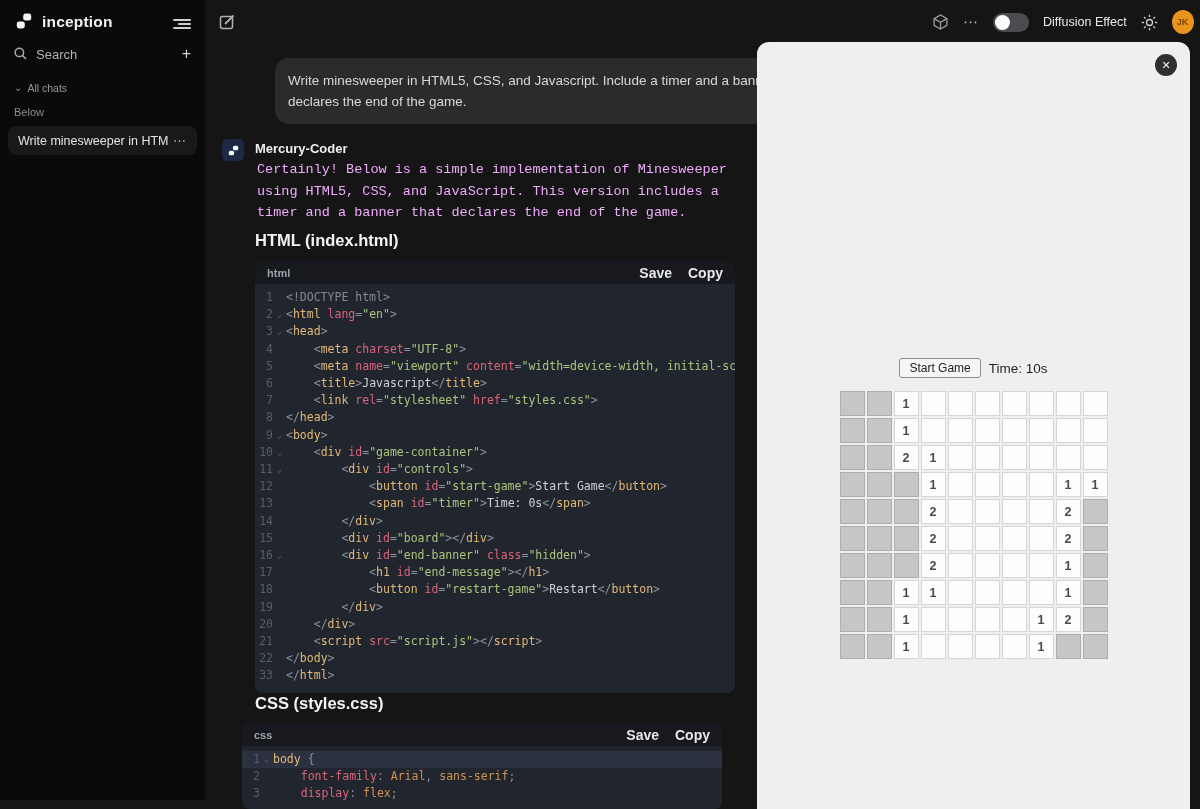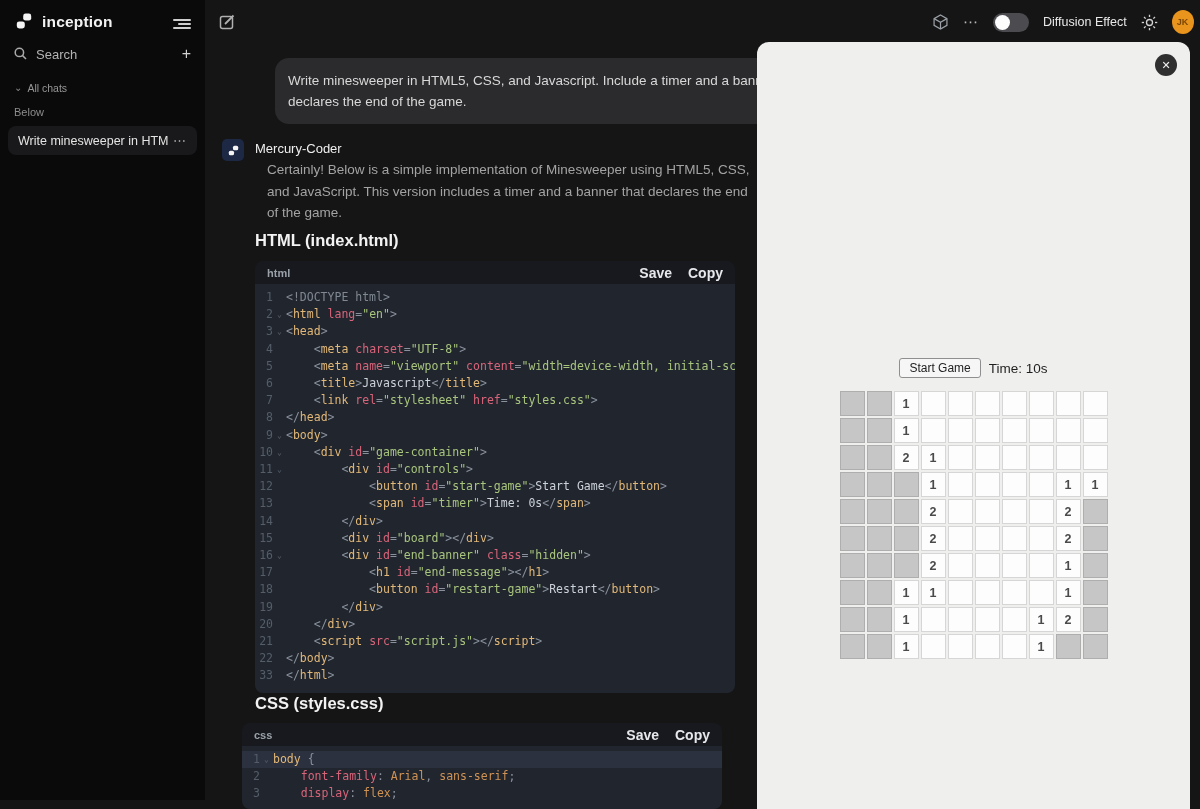--- a/index.html
+++ b/index.html
@@ -36,22 +36,22 @@
   .toggle .knob { position:absolute; left:2px; top:2px; width:15px; height:15px; background:#fdfdfd; border-radius:50%; }
   .diffusion-label { color:#e9e9e9; font-size:12.5px; }
   .avatar-topbar { width:22px; height:24px; border-radius:50%; background:#e8941d; color:#7c4704;
                    font-size:9px; font-weight:700; display:flex; align-items:center; justify-content:center; cursor:pointer; }
 
   
   .user-bubble { left:275px; top:58px; width:543px; background:#2b2b2d; border-radius:14px;
                  padding:12px 13px; color:#d8d8d8; font-size:13.5px; line-height:21px; }
   .asst-avatar { left:222px; top:139px; width:22px; height:22px; background:#1d2944; border-radius:5px;
                  display:flex; align-items:center; justify-content:center; }
-  .asst-name { left:255px; top:141px; color:#efefef; font-size:13px; font-weight:400; }
-  .asst-text { left:267px; top:159px; width:488px; color:#a3a3a3; font-size:13.5px; line-height:21.5px; }
+  .asst-name { left:255px; top:141px; color:#efefef; font-size:13px; font-weight:700; }
+  .asst-text { left:257px; top:159px; width:488px; color:#f0abfc; font-size:13.5px; line-height:21.5px;font-family:Liberation Mono, monospace; }
   .sec-heading { color:#f2f2f2; font-size:16.5px; font-weight:700; }
   .h-html { left:255px; top:231px; }
   .h-css  { left:255px; top:694px; }
 
   
   .code-block { width:480px; border-radius:8px; overflow:hidden; font-family:"DejaVu Sans Mono", monospace; }
   .cb1 { left:255px; top:261px; }
   .cb2 { left:242px; top:723px; height:86px; }
   .code-header { height:23px; background:#17191e; display:flex; align-items:center; padding:0 12px;
                  font-family:"Liberation Sans", sans-serif; }

